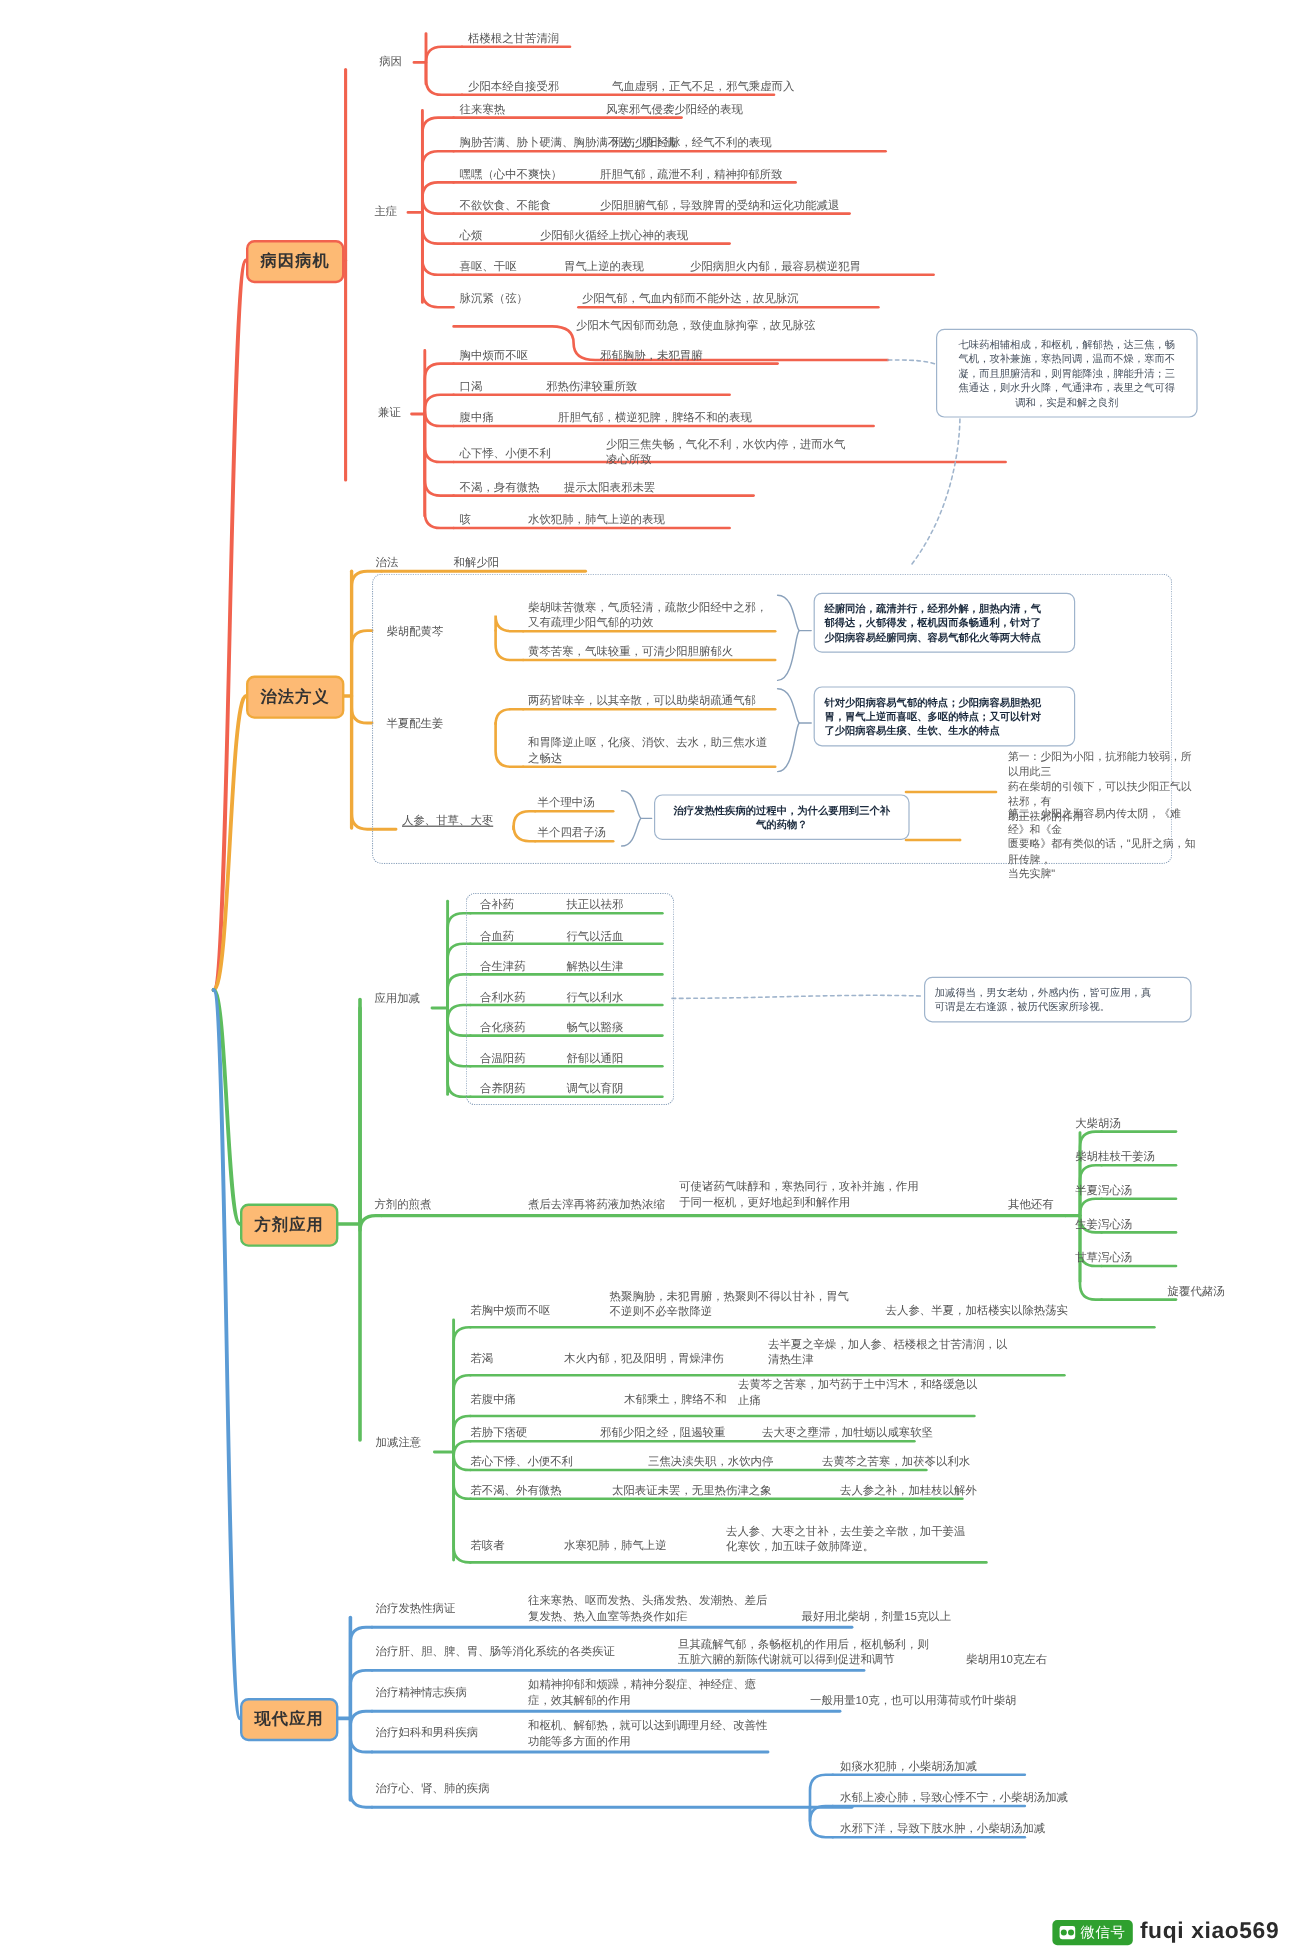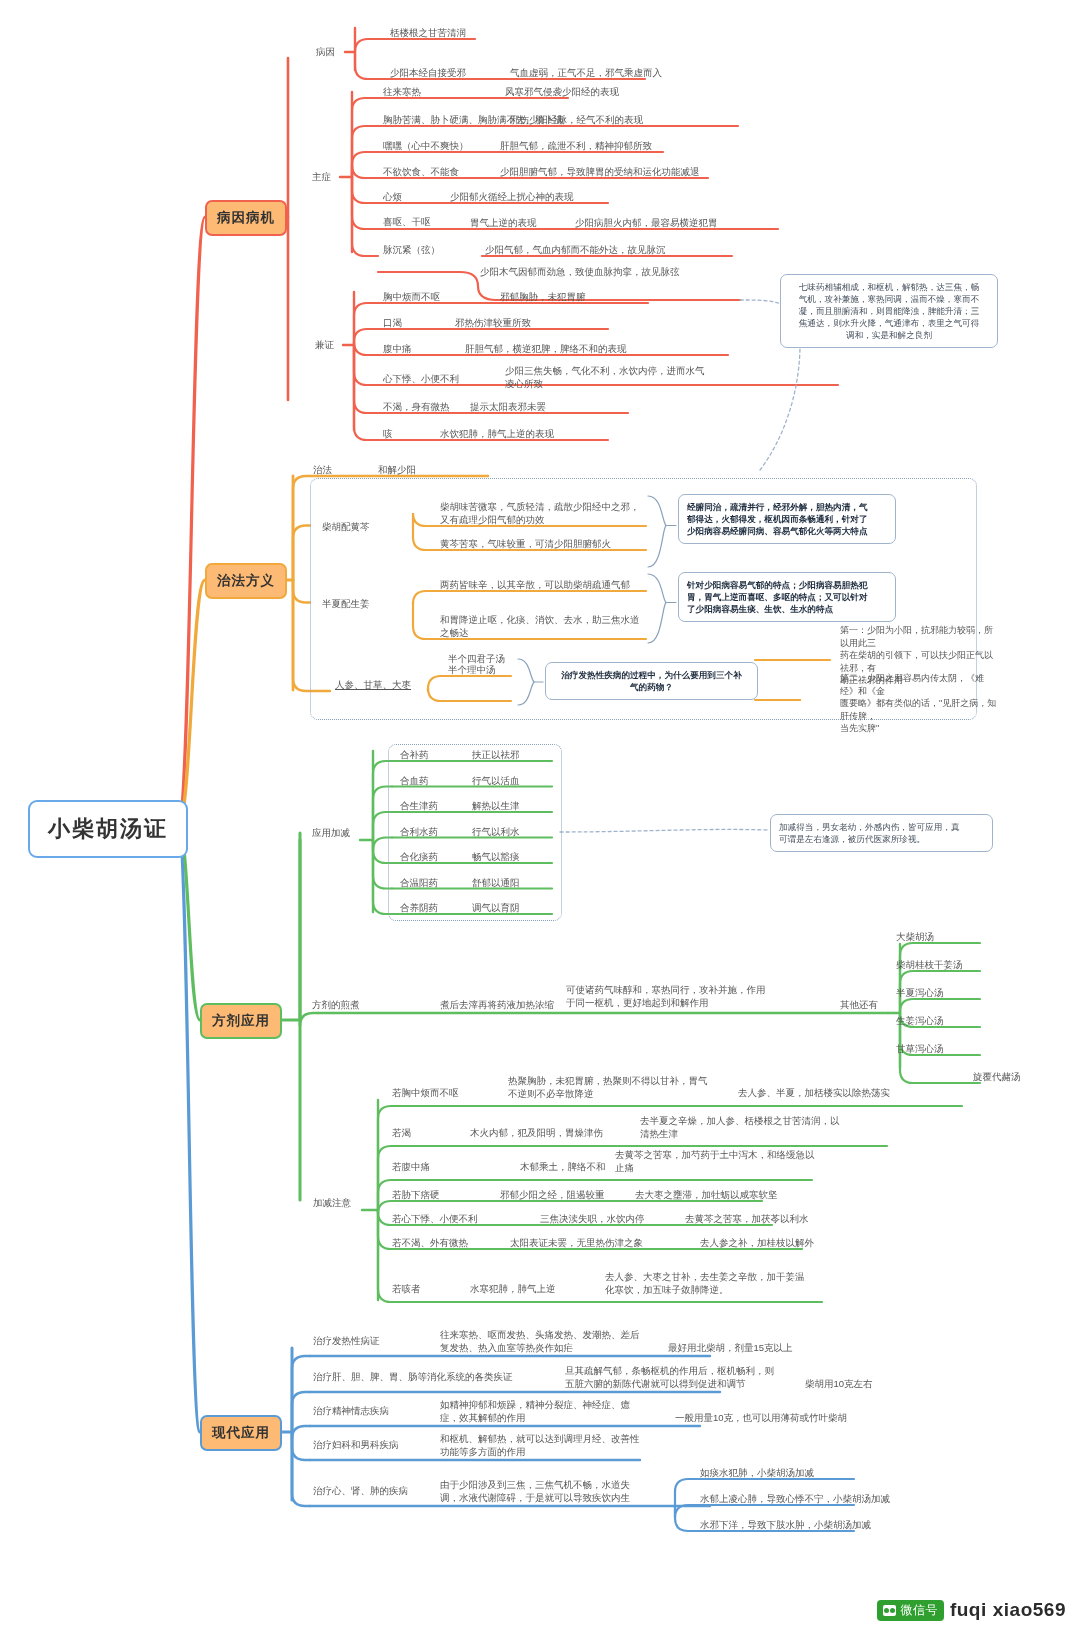--- a/index.html
+++ b/index.html
@@ -172,21 +172,20 @@
       <path d="M 292 1432 V 1493 Q 292 1506 305 1506 H 310" fill="none" stroke="#5b9bd5" stroke-width="2.4" stroke-linecap="round"></path>
       <path d="M 310 1506 H 710" fill="none" stroke="#5b9bd5" stroke-width="2.4" stroke-linecap="round"></path>
       <path d="M 675 1506 V 1492 Q 675 1479 688 1479 H 694" fill="none" stroke="#5b9bd5" stroke-width="2.2" stroke-linecap="round"></path>
       <path d="M 694 1479 H 854" fill="none" stroke="#5b9bd5" stroke-width="2.2" stroke-linecap="round"></path>
       <path d="M 675 1506 V 1518 Q 675 1505 688 1505 H 694" fill="none" stroke="#5b9bd5" stroke-width="2.2" stroke-linecap="round"></path>
       <path d="M 694 1505 H 854" fill="none" stroke="#5b9bd5" stroke-width="2.2" stroke-linecap="round"></path>
       <path d="M 675 1506 V 1518 Q 675 1531 688 1531 H 694" fill="none" stroke="#5b9bd5" stroke-width="2.2" stroke-linecap="round"></path>
       <path d="M 694 1531 H 854" fill="none" stroke="#5b9bd5" stroke-width="2.2" stroke-linecap="round"></path>
       <path d="M 675 1506 V 1506" fill="none" stroke="#5b9bd5" stroke-width="2.2" stroke-linecap="round"></path>
     </svg>
-<div class="root" style="left: 28px; top: 800px;">小柴胡汤证</div>
     <div class="cat c1" style="left: 205px; top: 200px;">病因病机</div>
     <div class="cat c2" style="left: 205px; top: 563px;">治法方义</div>
     <div class="cat c3" style="left: 200px; top: 1003px;">方剂应用</div>
     <div class="cat c4" style="left: 200px; top: 1415px;">现代应用</div>
     <div class="lbl" style="left: 316px; top: 45px;">病因</div>
     <div class="lbl" style="left: 312px; top: 170px;">主症</div>
     <div class="lbl" style="left: 315px; top: 338px;">兼证</div>
     <div class="lbl" style="left: 390px; top: 26px;">栝楼根之甘苦清润</div>
     <div class="lbl" style="left: 390px; top: 66px;">少阳本经自接受邪</div>
     <div class="lbl" style="left: 510px; top: 66px;">气血虚弱，正气不足，邪气乘虚而入</div>
@@ -236,21 +235,21 @@
 少阳病容易经腑同病、容易气郁化火等两大特点</div>
     <div class="lbl" style="left: 322px; top: 596.5px;">半夏配生姜</div>
     <div class="lbl" style="left: 440px; top: 578px;">两药皆味辛，以其辛散，可以助柴胡疏通气郁</div>
     <div class="lbl" style="left: 440px; top: 613px;">和胃降逆止呕，化痰、消饮、去水，助三焦水道
 之畅达</div>
     <div class="note bold" style="left: 678px; top: 572px; width: 200px;">针对少阳病容易气郁的特点；少阳病容易胆热犯
 胃，胃气上逆而喜呕、多呕的特点；又可以针对
 了少阳病容易生痰、生饮、生水的特点</div>
     <div class="lbl" style="left: 335px; top: 678px; text-decoration: underline;">人参、甘草、大枣</div>
     <div class="lbl" style="left: 448px; top: 663px;">半个理中汤</div>
-    <div class="lbl" style="left: 448px; top: 652px; text-align: right;">半个四君子汤</div>
+    <div class="lbl" style="left: 448px; top: 688px; text-align: right;">半个四君子汤</div>
     <div class="note bold center" style="left: 545px; top: 662px; width: 195px;">治疗发热性疾病的过程中，为什么要用到三个补
 气的药物？</div>
     <div class="lbl sm" style="left: 840px; top: 624px; width: 160px;">第一：少阳为小阳，抗邪能力较弱，所以用此三
 药在柴胡的引领下，可以扶少阳正气以祛邪，有
 助正祛邪的作用</div>
     <div class="lbl sm" style="left: 840px; top: 672px; width: 160px;">第二：少阳之邪容易内传太阴，《难经》和《金
 匮要略》都有类似的话，"见肝之病，知肝传脾，
 当先实脾"</div>
     <div class="lbl" style="left: 312px; top: 826px;">应用加减</div>
     <div class="dashbox" style="left: 388px; top: 744px; width: 172px; height: 175px;"></div>
@@ -316,22 +315,20 @@
 五脏六腑的新陈代谢就可以得到促进和调节</div>
     <div class="lbl" style="left: 805px; top: 1377px; width: 230px;">柴胡用10克左右</div>
     <div class="lbl" style="left: 313px; top: 1404px;">治疗精神情志疾病</div>
     <div class="lbl" style="left: 440px; top: 1398px; width: 290px;">如精神抑郁和烦躁，精神分裂症、神经症、癔
 症，效其解郁的作用</div>
     <div class="lbl" style="left: 675px; top: 1411px; width: 230px;">一般用量10克，也可以用薄荷或竹叶柴胡</div>
     <div class="lbl" style="left: 313px; top: 1438px;">治疗妇科和男科疾病</div>
     <div class="lbl" style="left: 440px; top: 1432px; width: 290px;">和枢机、解郁热，就可以达到调理月经、改善性
 功能等多方面的作用</div>
     <div class="lbl" style="left: 313px; top: 1484px;">治疗心、肾、肺的疾病</div>
-    <div class="lbl" style="left: 440px; top: 1478px; width: 290px;">由于少阳涉及到三焦，三焦气机不畅，水道失
-调，水液代谢障碍，于是就可以导致疾饮内生</div>
     <div class="lbl" style="left: 700px; top: 1466px;">如痰水犯肺，小柴胡汤加减</div>
     <div class="lbl" style="left: 700px; top: 1492px;">水郁上凌心肺，导致心悸不宁，小柴胡汤加减</div>
     <div class="lbl" style="left: 700px; top: 1518px;">水邪下洋，导致下肢水肿，小柴胡汤加减</div>
     <div class="wm">
       <span class="chip">
         <span class="qi"></span>
         <span>微信号</span>
       </span>
       <span>fuqi</span>
       <span>xiao569</span>

